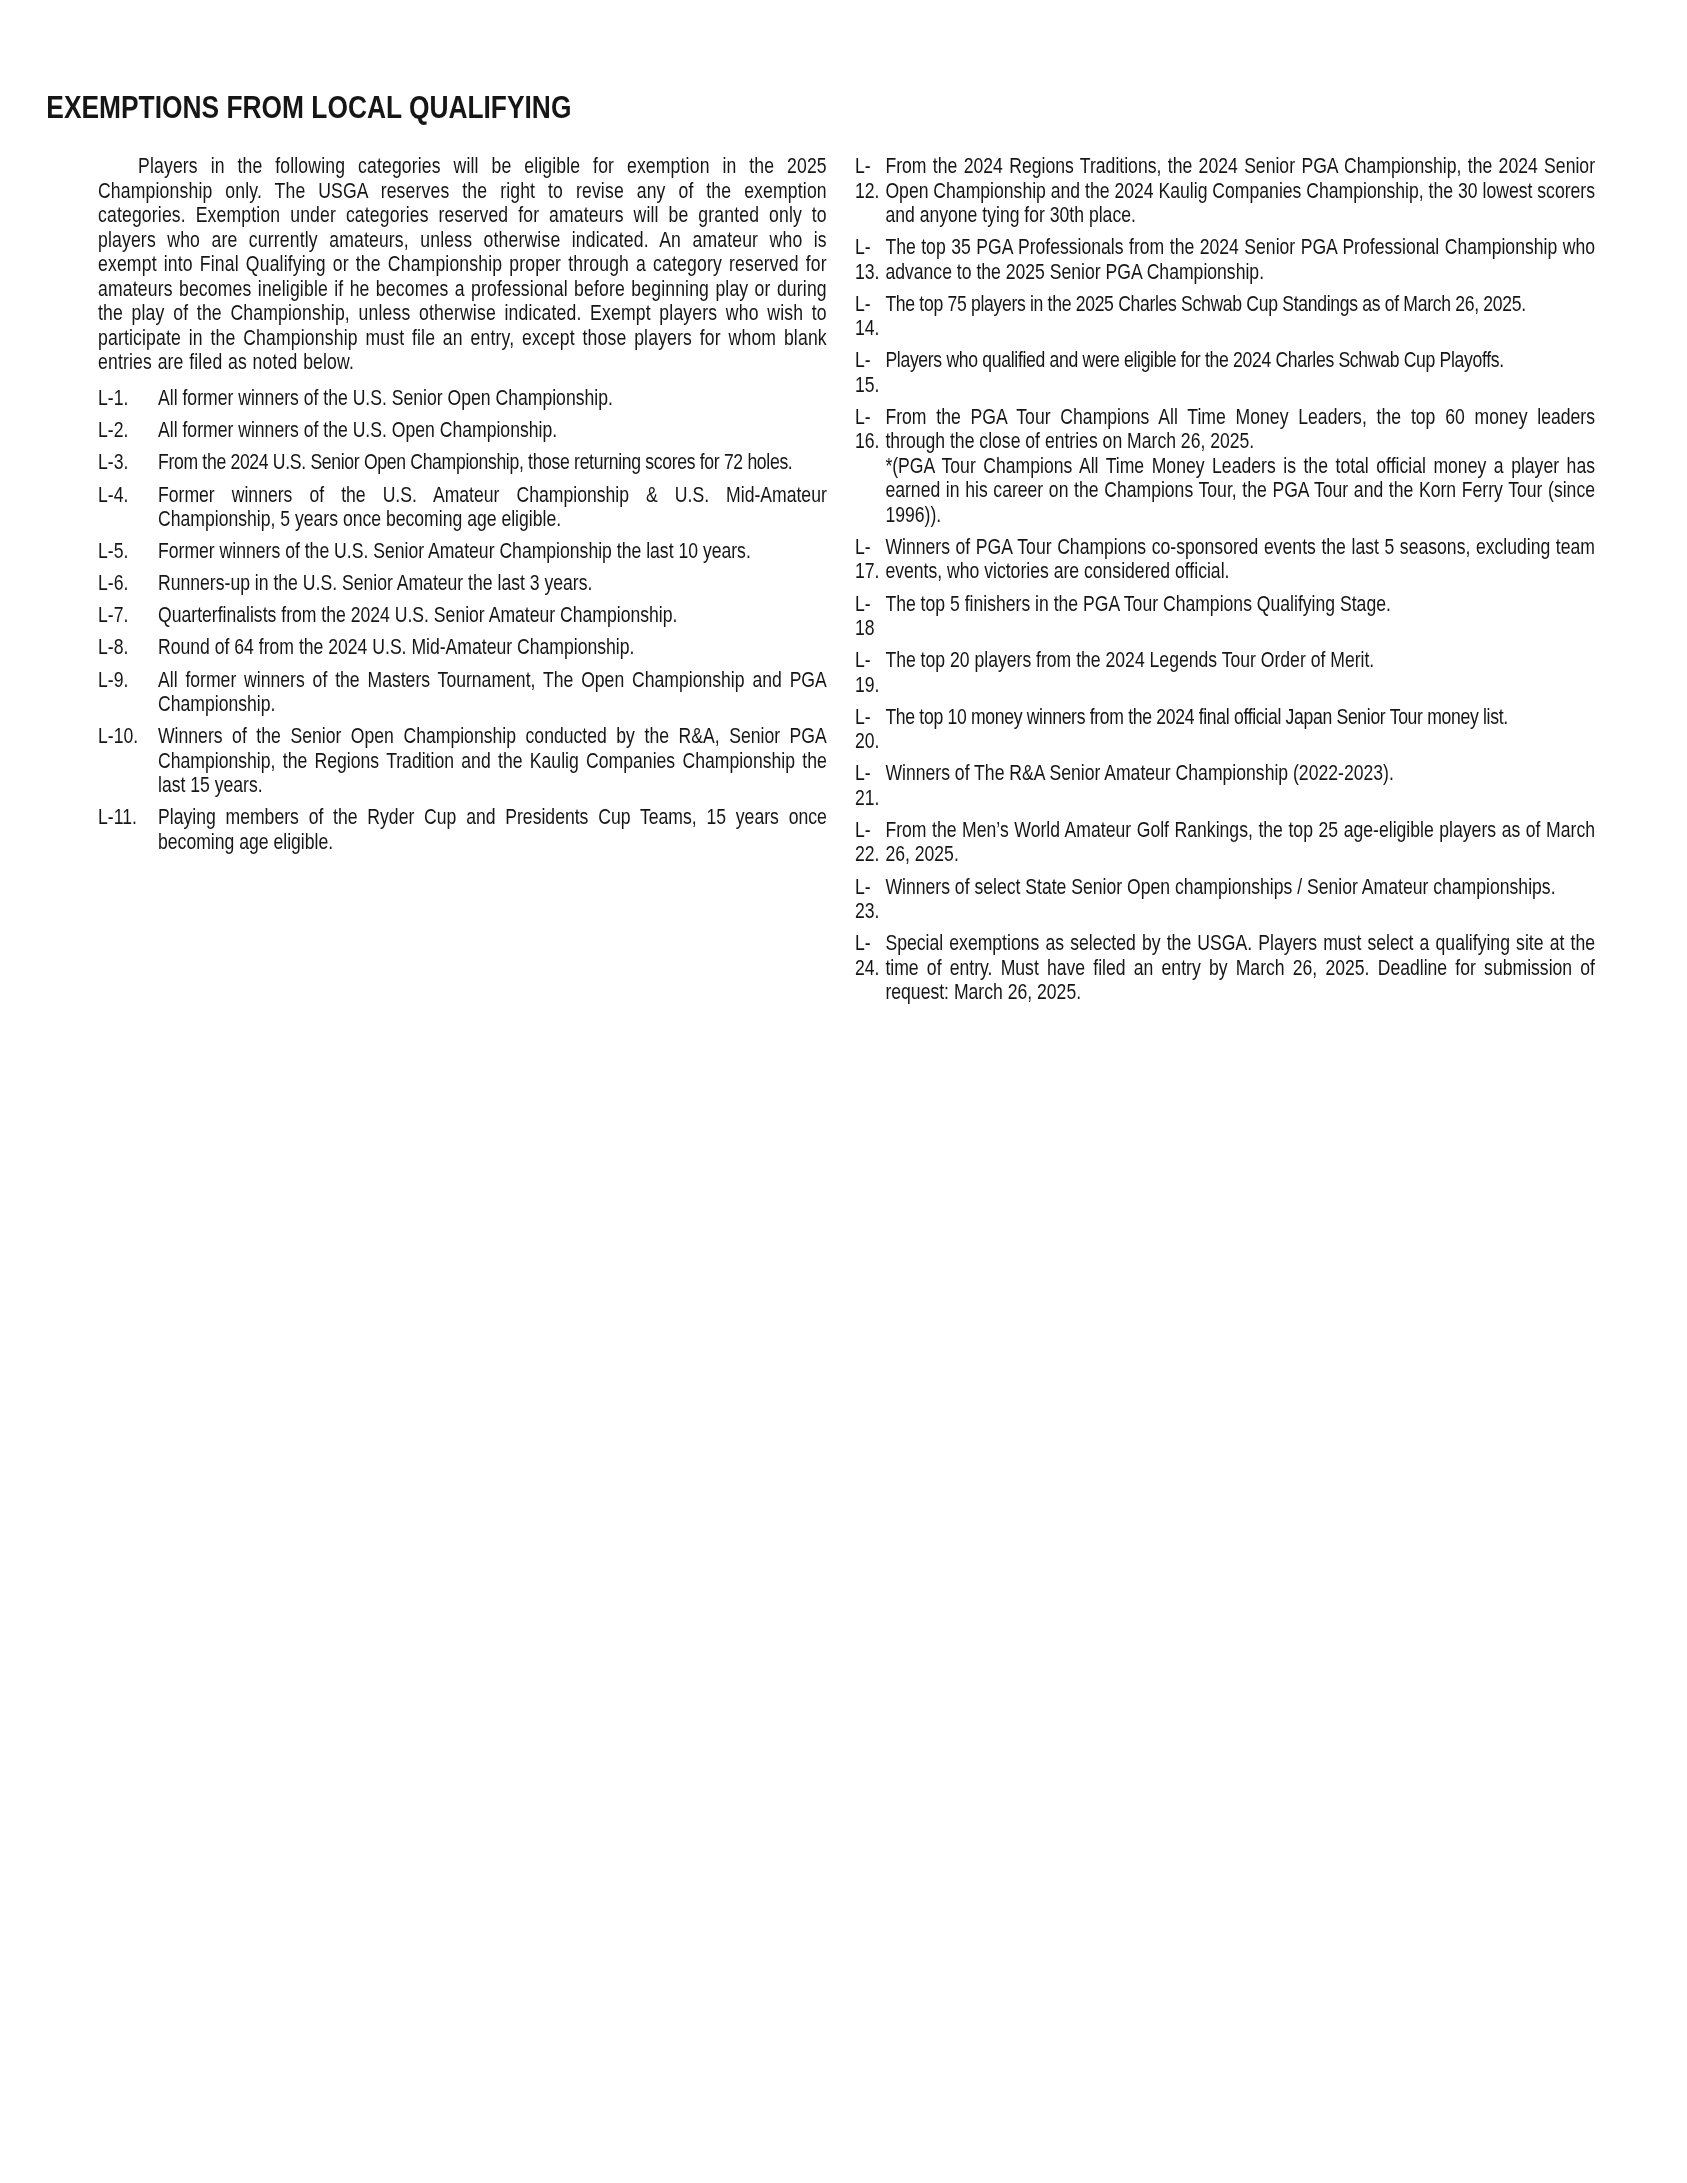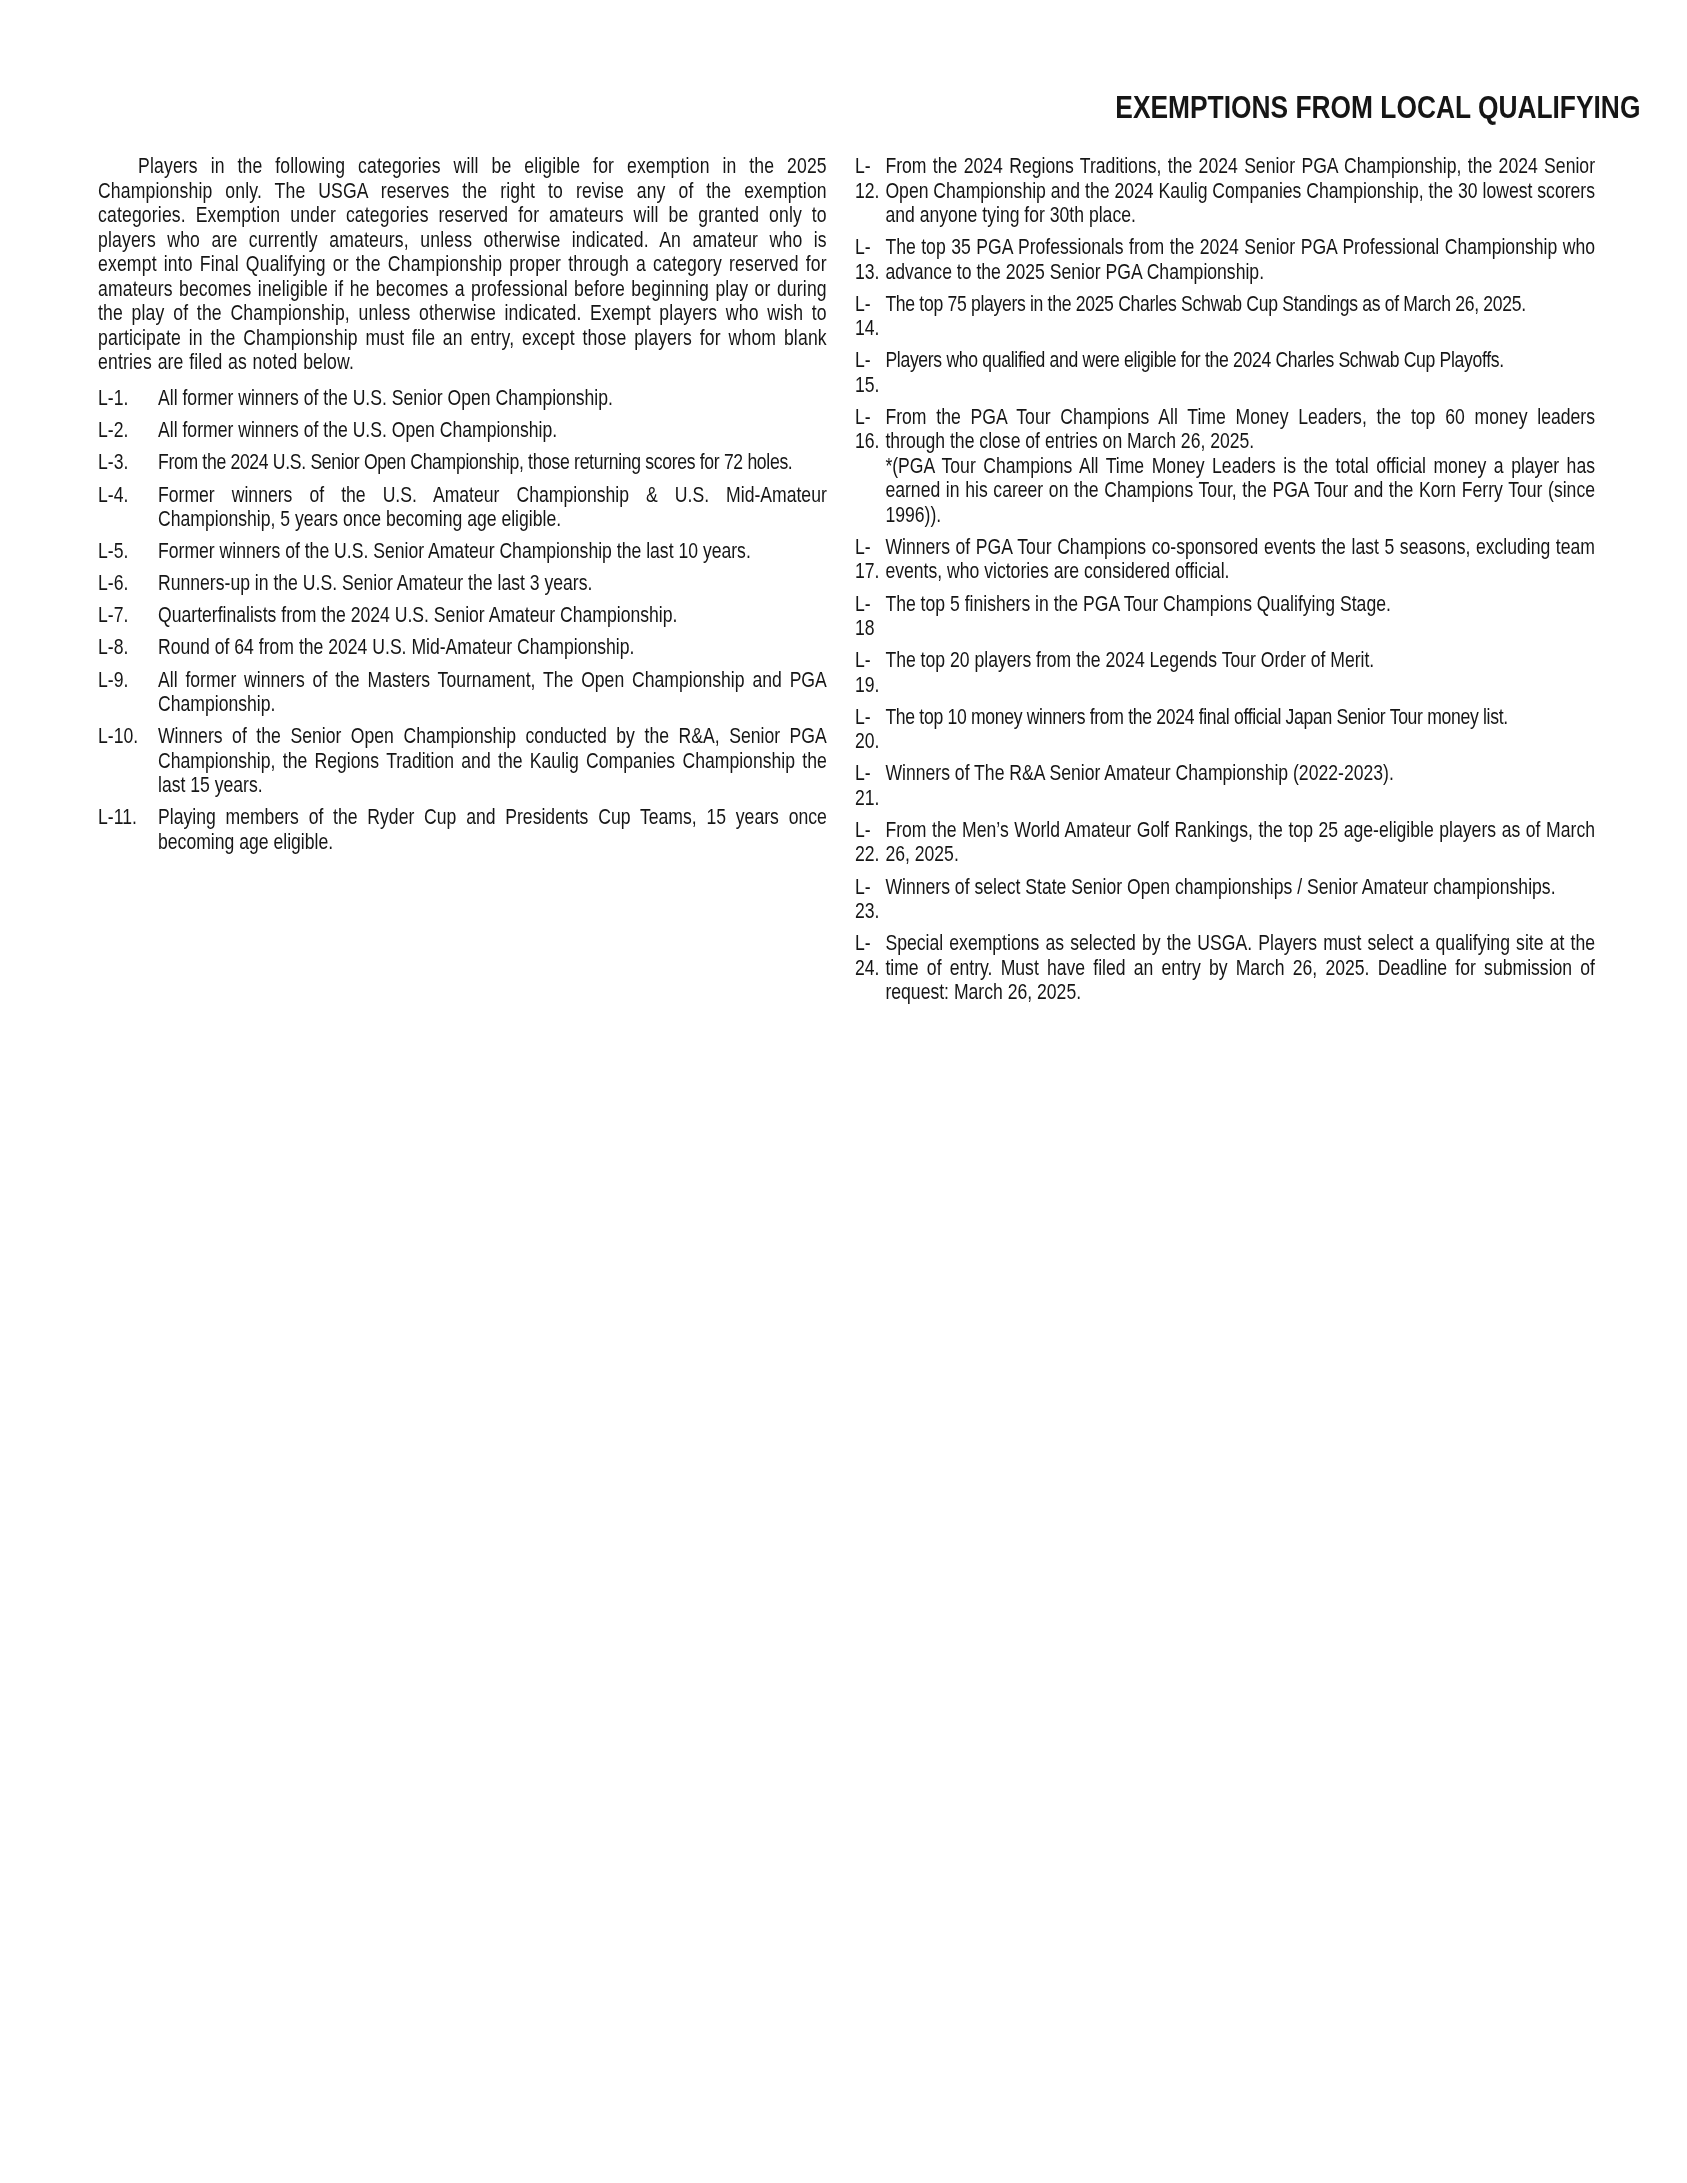--- a/index.html
+++ b/index.html
@@ -13,21 +13,21 @@
   body {
     position: relative;
     font-family: "Liberation Sans", sans-serif;
     color: #161616;
   }
   .page-title {
     position: absolute;
     top: 89px;
     left: 0;
     width: 1687px;
-    text-align: right;
+    text-align: left;
     font-size: 31px;
     font-weight: bold;
     line-height: 37px;
     white-space: nowrap;
   }
   .page-title .squeeze {
     display: inline-block;
     transform: scaleX(0.85);
     transform-origin: 50% 50%;
     letter-spacing: 0px;

